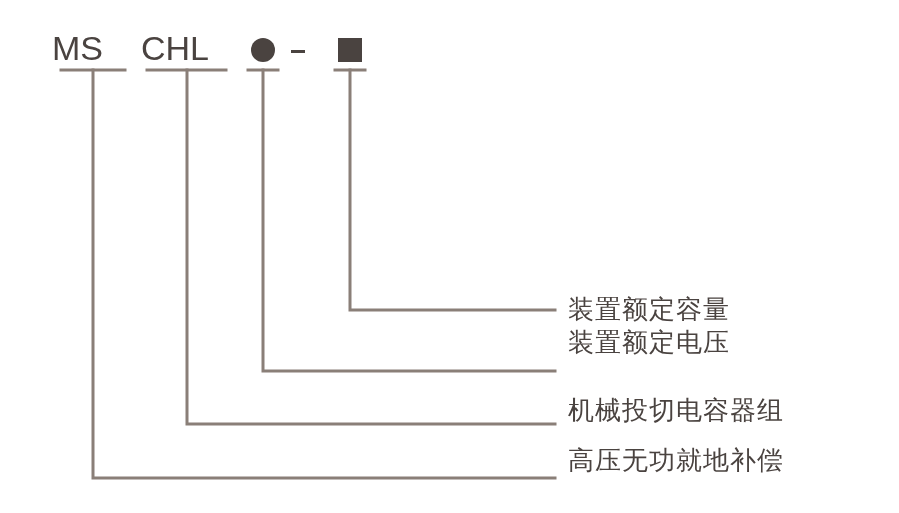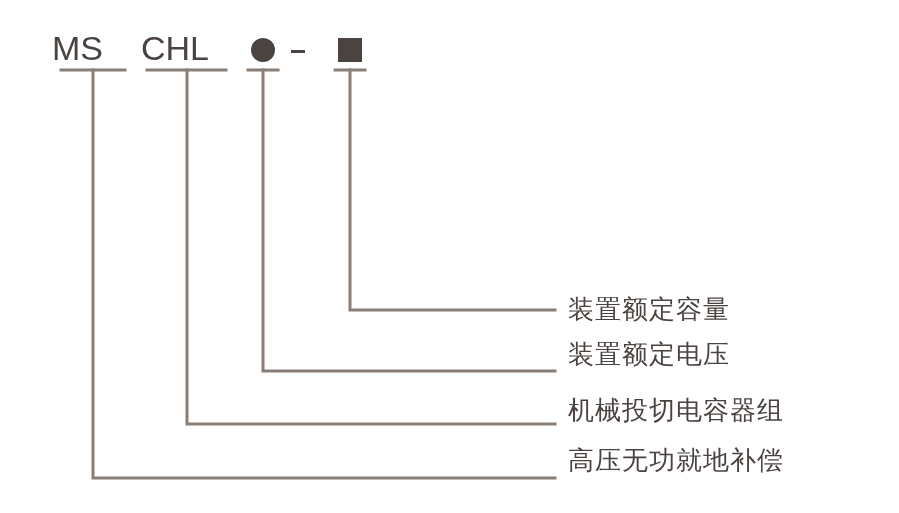--- a/index.html
+++ b/index.html
@@ -35,15 +35,15 @@
 
     <polyline points="263,70 263,371 555,371"></polyline>
 
     <polyline points="187,70 187,424 555,424"></polyline>
 
     <polyline points="93,70 93,478 555,478"></polyline>
   </g>
 </svg>
 
 <div class="label" style="top:293px;">装置额定容量</div>
-<div class="label" style="top:340px;font-family:Liberation Mono, monospace;">装置额定电压</div>
+<div class="label" style="top:326px;">装置额定电压</div>
 <div class="label" style="top:394px;">机械投切电容器组</div>
 <div class="label" style="top:444px;">高压无功就地补偿</div>
 
 </body></html>

